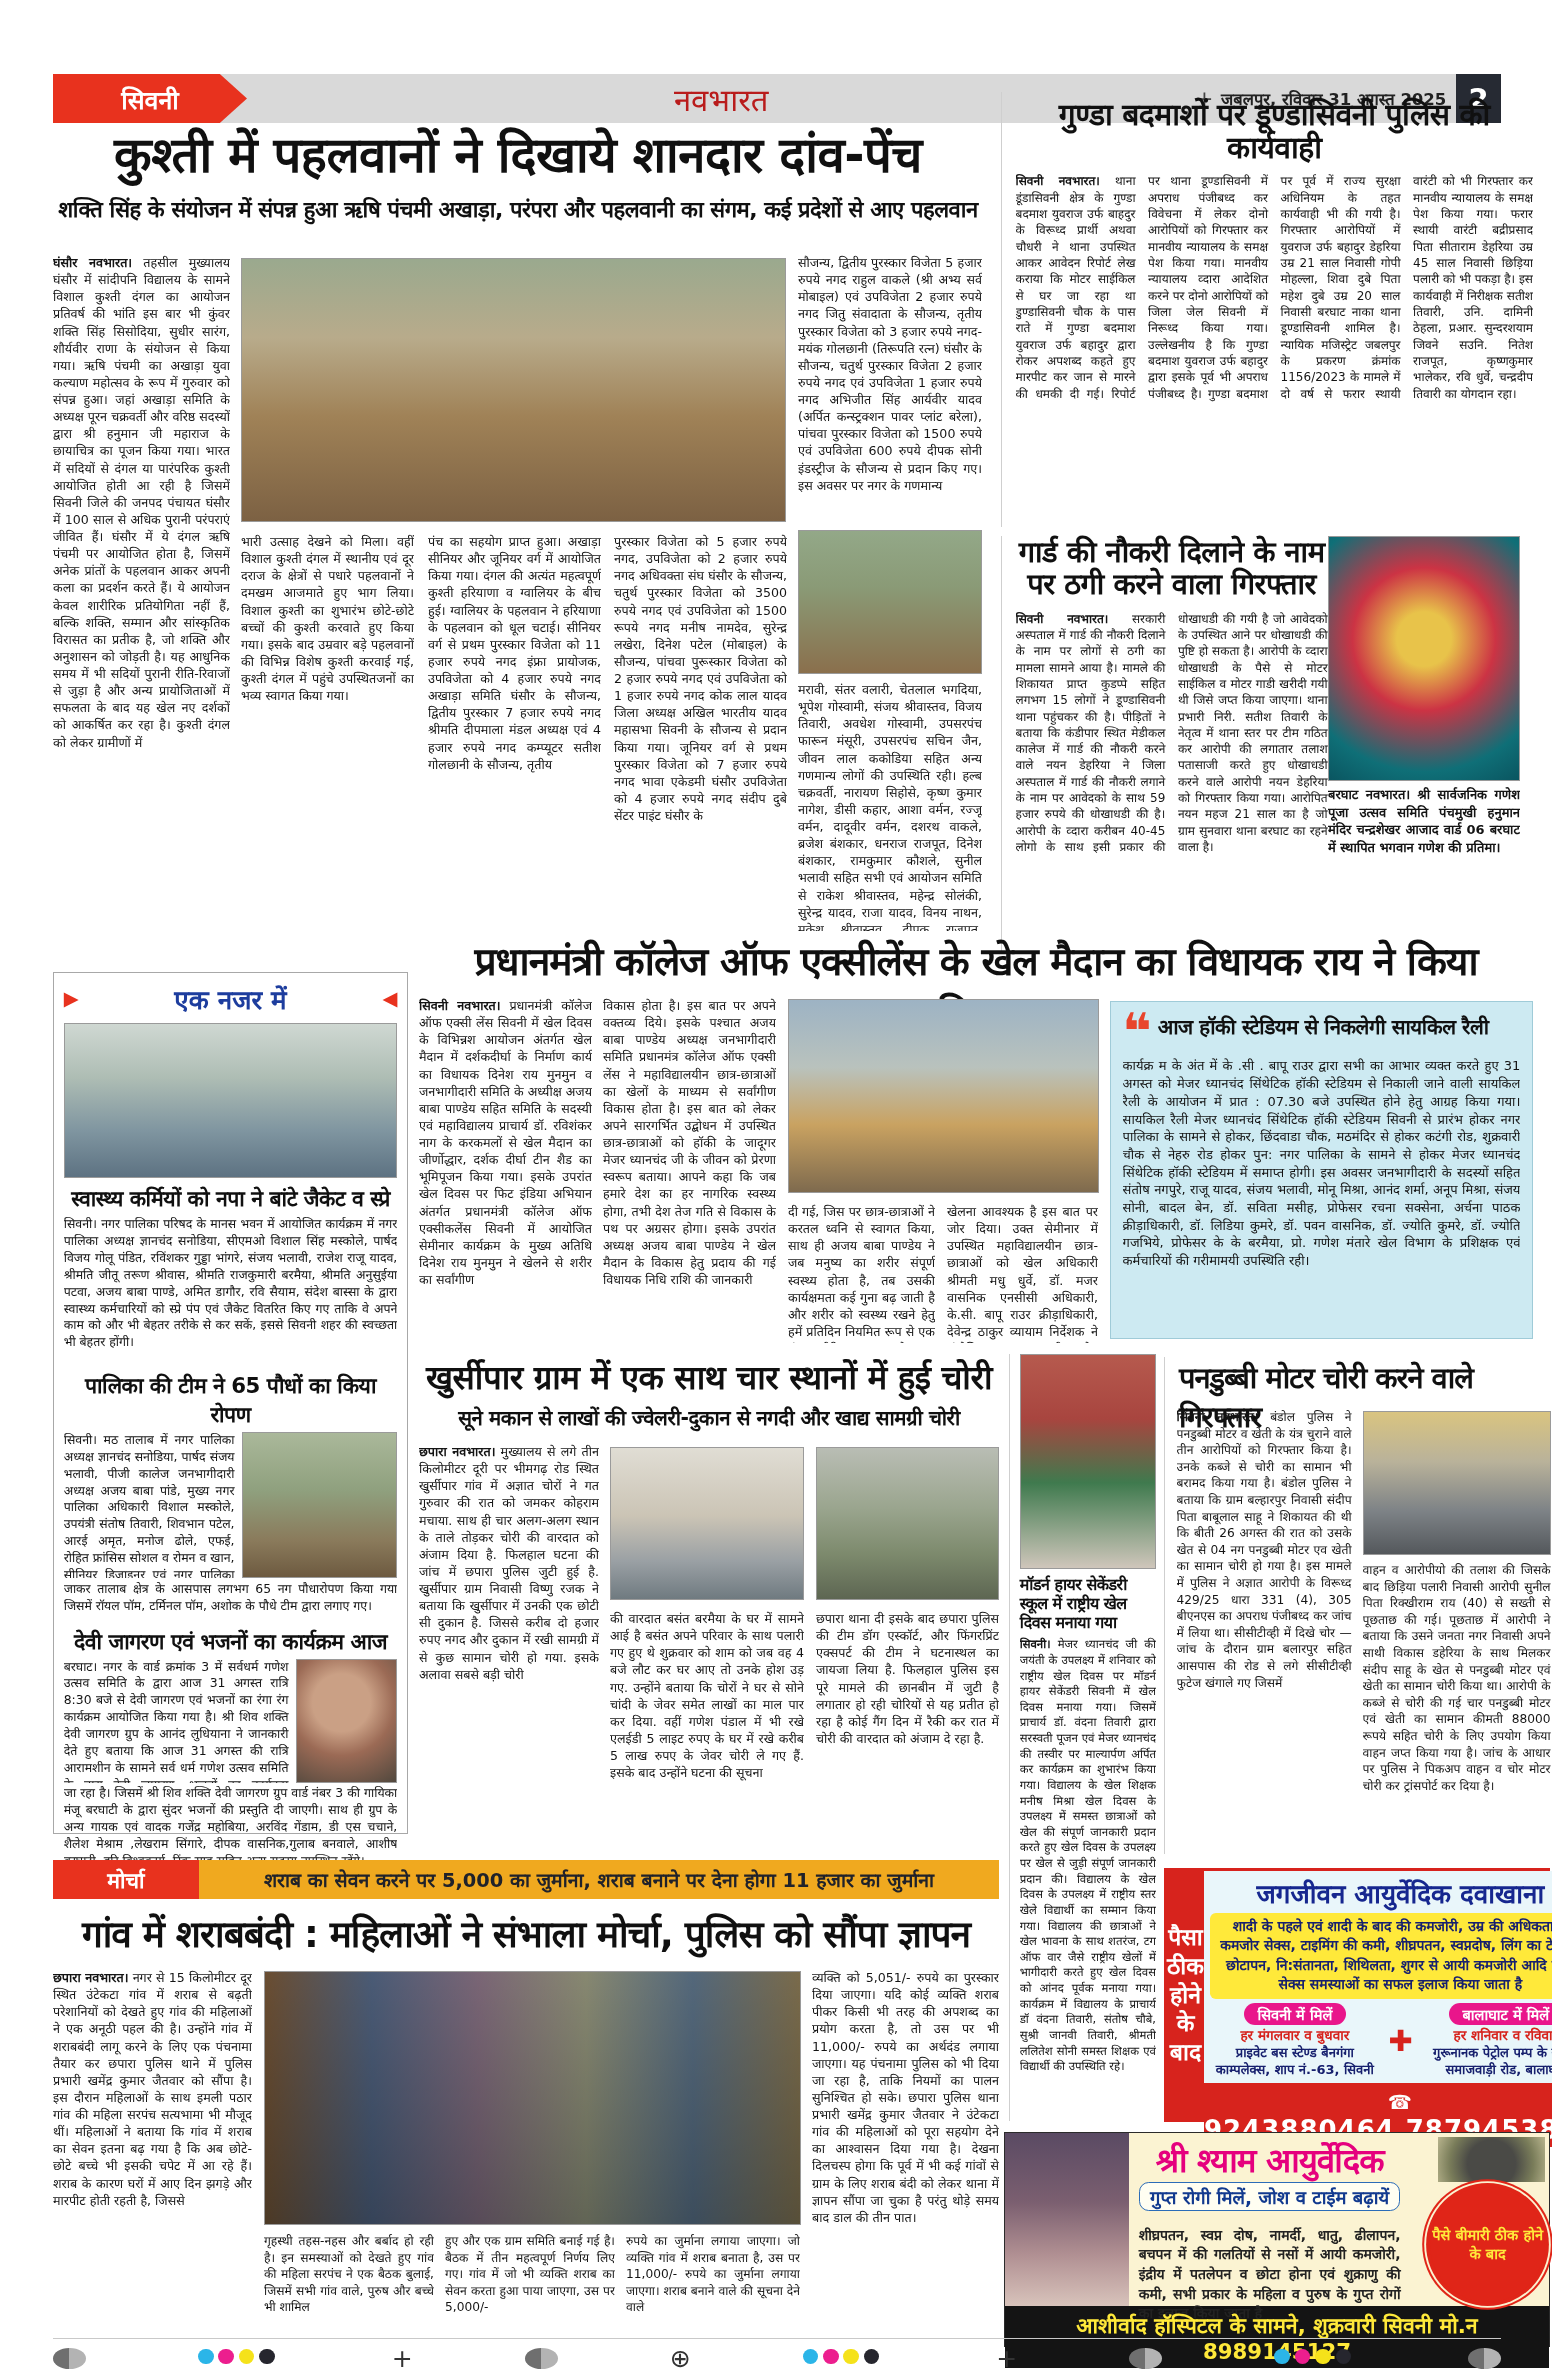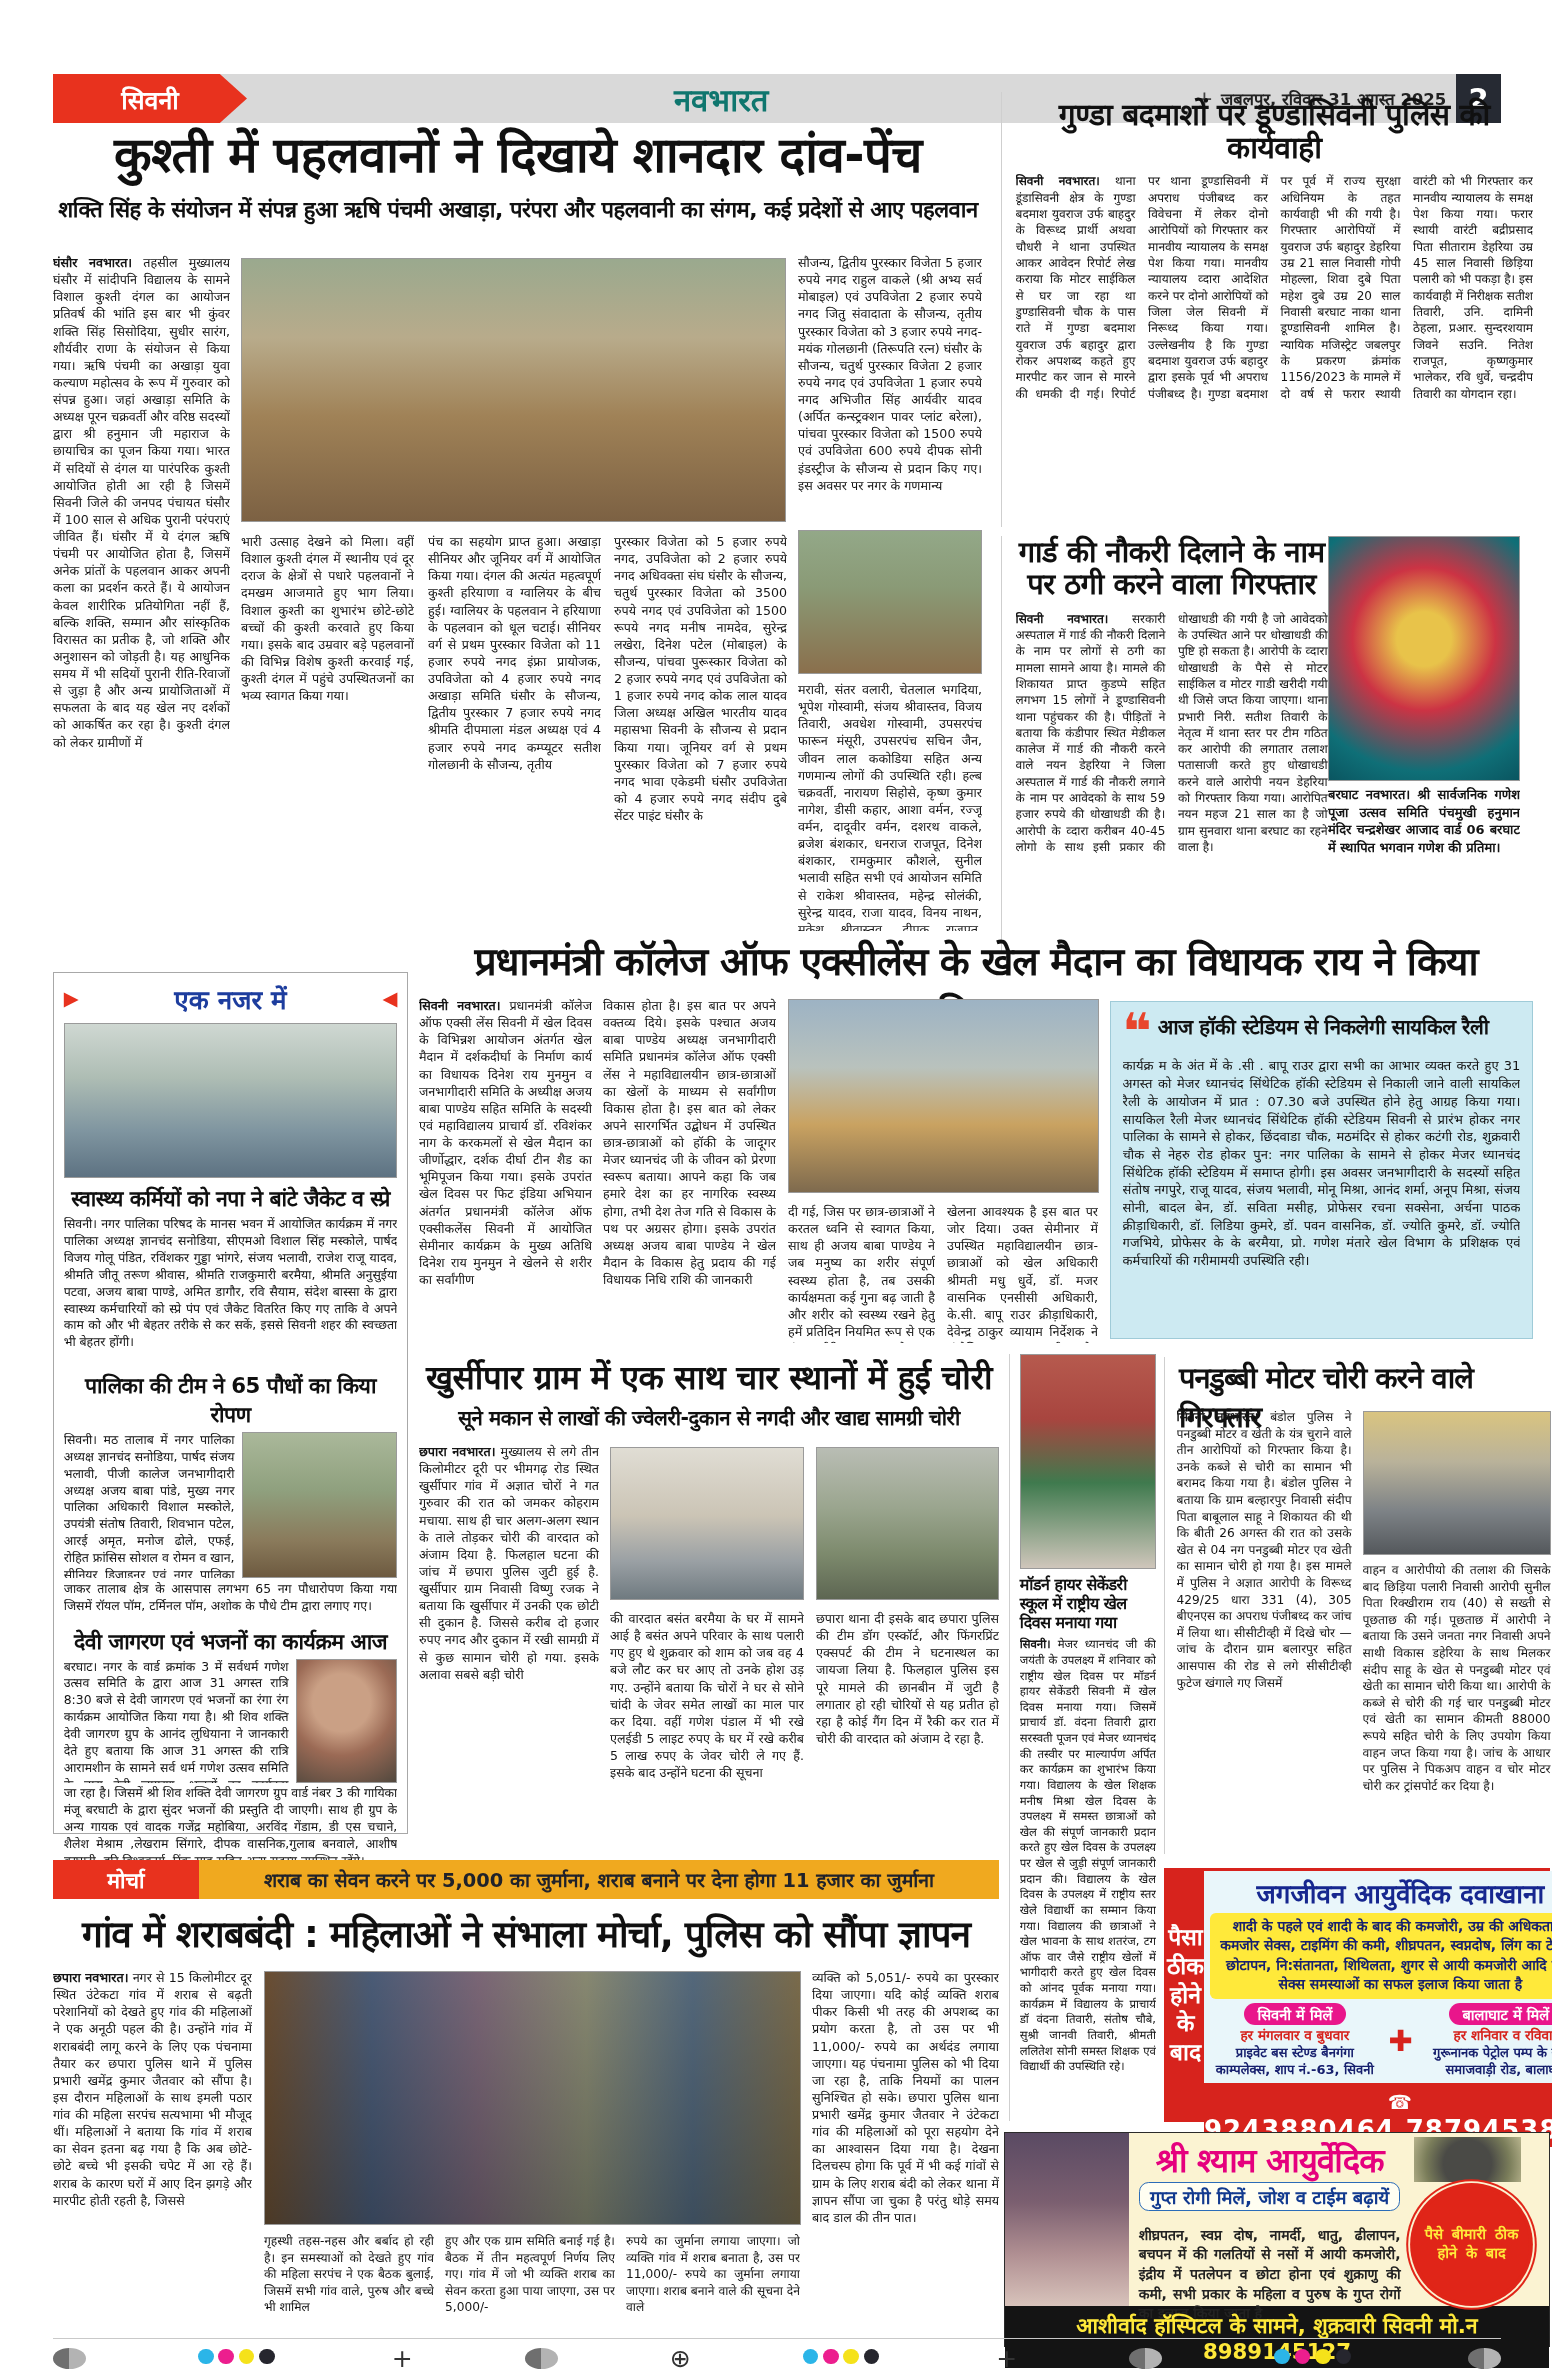--- a/index.html
+++ b/index.html
@@ -10,21 +10,21 @@
   .bt b{font-weight:700;}
   .hl{font-weight:700;color:#101010;letter-spacing:-0.5px;}
   .center{text-align:center;}
   .ph{border:1px solid #9a9a9a;box-sizing:border-box;}
   .rule-b{border-bottom:1px solid #c9c9c9;}
   
   #hdr{top:74px;left:53px;width:1448px;height:49px;background:#d9d9d9;display:flex;align-items:center;}
   #edition{width:194px;height:49px;background:#e8321e;color:#fff;font-weight:700;font-size:25px;
            display:flex;align-items:center;justify-content:center;
            clip-path:polygon(0 0,86% 0,100% 50%,86% 100%,0 100%);}
-  #masthead{flex:1;text-align:center;font-weight:700;font-size:31px;color:#0f766e;letter-spacing:0px;}
+  #masthead{flex:1;text-align:center;font-weight:400;font-size:31px;color:#b91c1c;letter-spacing:0px;}
   #hdate{font-size:16.5px;font-weight:700;color:#222;margin-right:9.7px;white-space:nowrap;}
   #hplus{font-size:21.3px;color:#444;margin-right:7.8px;}
   #pgno{width:45px;height:49px;background:#262a33;color:#fff;font-size:29px;font-weight:700;
         display:flex;align-items:center;justify-content:center;}
   
   .kicker{font-weight:700;color:#1a1a1a;}
   .bluebox{background:#cdeaf2;border:1px solid #9fcbd8;}
   .vr{border-left:1px solid #cfcfcf;}
   
   #morcha-label{background:#e8321e;color:#fff;font-weight:700;font-size:21.3px;
@@ -227,21 +227,21 @@
 
   <div id="ad2" class="abs" style="top:2132px;left:1004px;width:546px;height:215px;">
     <div style="display:flex;height:173px;">
       <div class="ph" style="width:124px;height:100%;border:none;background:
            linear-gradient(180deg,#5a4a63 0%,#7b5f70 40%,#b08f92 70%,#d8c3bb 100%);"></div>
       <div style="flex:1;padding:3.9px 9.7px;">
         <div id="ad2-title">श्री श्याम आयुर्वेदिक</div>
         <div class="center"><span id="ad2-sub">गुप्त रोगी मिलें, जोश व टाईम बढ़ायें</span></div>
         <div id="ad2-body" style="margin-top:15px;">शीघ्रपतन, स्वप्न दोष, नामर्दी, धातु, ढीलापन, बचपन में की गलतियों से नसों में आयी कमजोरी, इंद्रीय में पतलेपन व छोटा होना एवं शुक्राणु की कमी, सभी प्रकार के महिला व पुरुष के गुप्त रोगों का इलाज किया जाता है</div>
       </div>
-      <div style="width:131px;display:flex;flex-direction:column;align-items:flex-start;justify-content:space-between;padding:3.9px;font-family:Liberation Mono, monospace;">
+      <div style="width:131px;display:flex;flex-direction:column;align-items:flex-end;justify-content:space-between;padding:3.9px;">
         <div class="ph" style="width:107px;height:45px;border:none;background:
              radial-gradient(circle at 50% 60%, #4a4a46 0 40%, #7a7d5a 70%, #b9b58e 100%);"></div>
         <div id="ad2-badge">पैसे बीमारी ठीक होने के बाद</div>
       </div>
     </div>
     <div id="ad2-footer">आशीर्वाद हॉस्पिटल के सामने, शुक्रवारी सिवनी मो.न 8989145127</div>
   </div>
 
   <div class="abs rule-b" style="top:2337px;left:53px;width:1448px;height:1px;"></div>
   <div class="abs" style="top:2346px;left:53px;width:1448px;height:25px;display:flex;align-items:center;justify-content:space-between;">

